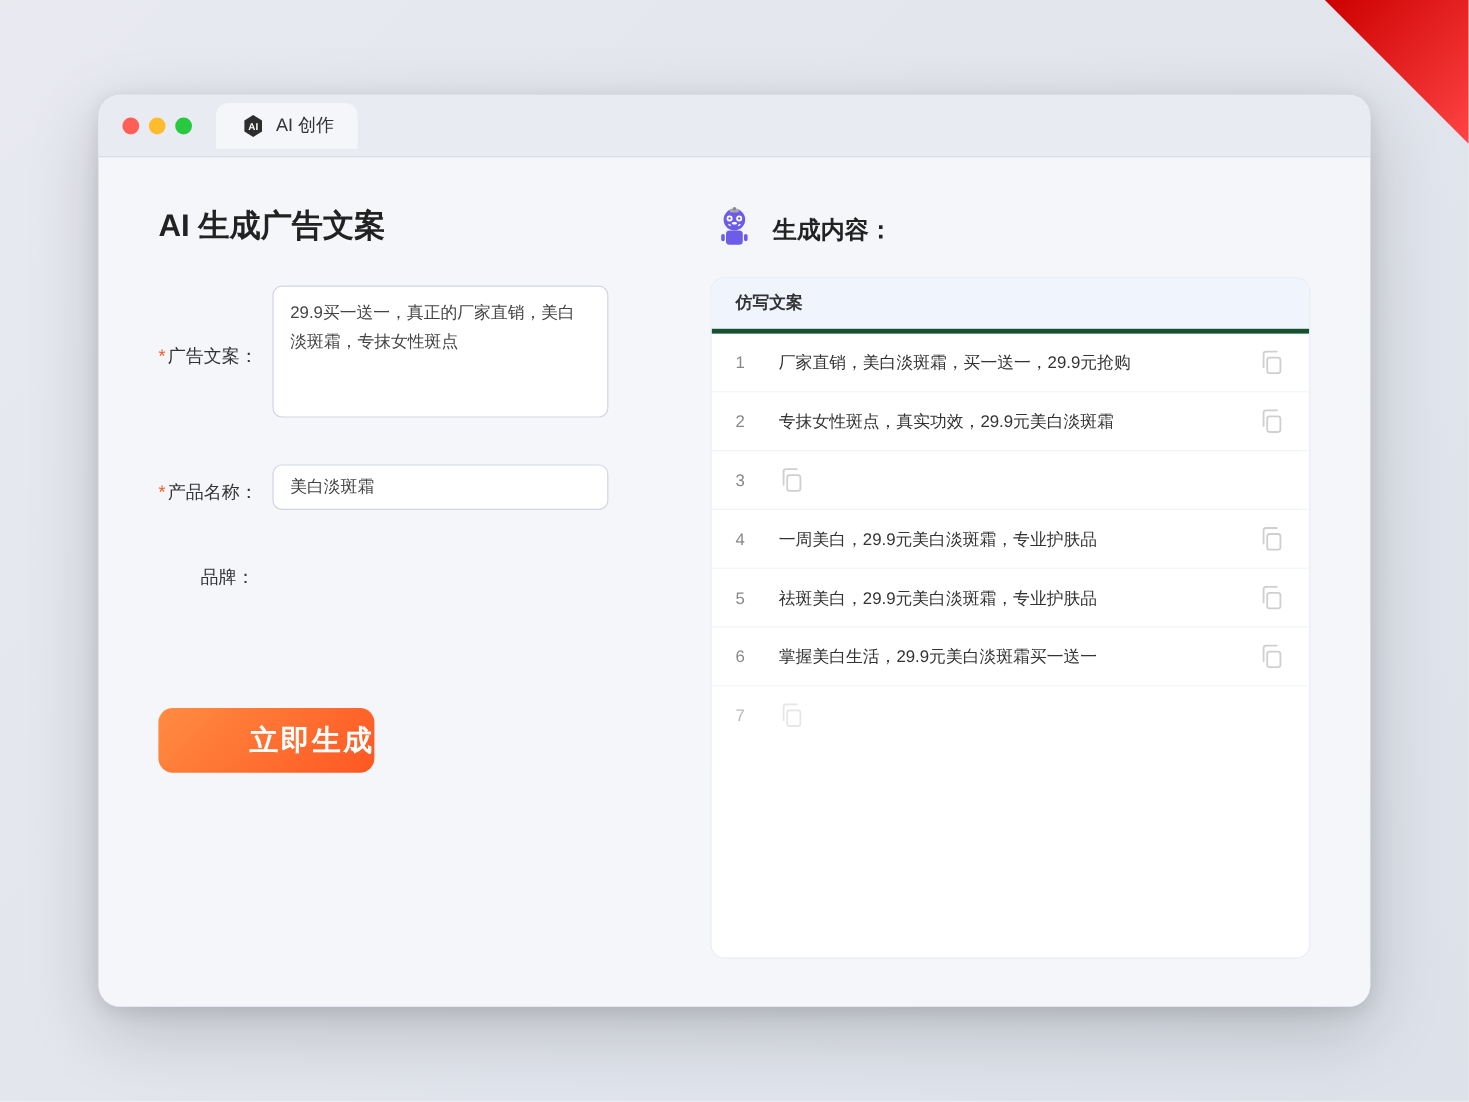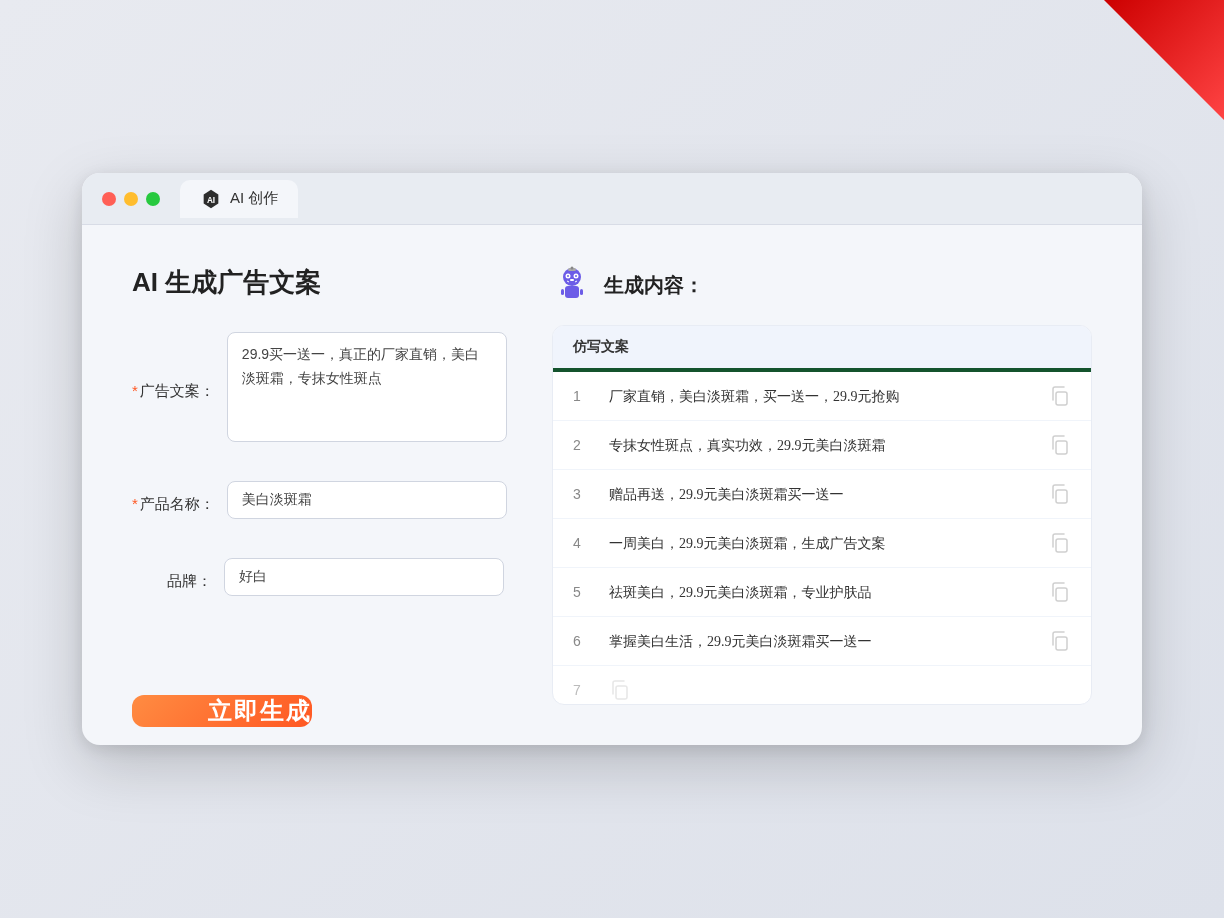--- a/index.html
+++ b/index.html
@@ -24,21 +24,21 @@
       width: 120px;
       height: 120px;
       background: linear-gradient(135deg, #cc0000, #ff4444);
       clip-path: polygon(100% 0, 0 0, 100% 100%);
       z-index: 0;
     }
 
     
     .browser-window {
       width: 1060px;
-      height: 572px;
+      height: 760px;
       background: #f4f6fa;
       border-radius: 18px;
       box-shadow: 0 20px 60px rgba(0,0,0,0.18), 0 4px 16px rgba(0,0,0,0.1);
       overflow: hidden;
       position: relative;
       z-index: 1;
     }
 
     
     .title-bar {
@@ -78,20 +78,21 @@
     .tab-icon {
       width: 22px;
       height: 22px;
     }
 
     
     .content-area {
       display: flex;
       padding: 40px 50px;
       height: calc(100% - 52px);
+      gap: 40px;
     }
 
     
     .left-panel {
       flex: 0 0 420px;
       display: flex;
       flex-direction: column;
     }
 
     .page-title {
@@ -213,21 +214,20 @@
       font-size: 14px;
       color: #888;
       min-width: 20px;
     }
 
     .row-text {
       flex: 1;
       font-size: 14px;
       color: #333;
       line-height: 1.5;
-      font-family: Liberation Serif, serif;
     }
 
     .table-row.faded .row-num,
     .table-row.faded .row-text {
       color: #bbb;
     }
 
     .copy-icon {
       width: 22px;
       height: 22px;
@@ -276,21 +276,20 @@
 
       <div class="form-group">
         <label class="form-label">
           <span class="required">*</span>产品名称：
         </label>
         <input type="text" class="form-input" value="美白淡斑霜" style="">
       </div>
 
       <div class="form-group">
         <label class="form-label">品牌：</label>
-        <input type="text" class="form-input" value="好白" style="">
       </div>
 
       <button class="generate-btn">立即生成</button>
     </div>
 
     <div class="right-panel">
       <div class="result-header">
 
         <svg class="robot-icon-wrap" viewBox="0 0 40 40">
           <circle cx="20" cy="12" r="9" fill="#6c5ce7"></circle>
@@ -325,29 +324,28 @@
             <div class="table-row">
               <span class="row-num">2</span>
               <span class="row-text">专抹女性斑点，真实功效，29.9元美白淡斑霜</span>
               <div class="copy-icon"><svg viewBox="0 0 22 22" fill="none" xmlns="http://www.w3.org/2000/svg">
     <rect x="7" y="7" width="11" height="13" rx="2" stroke="#888" stroke-width="1.5"></rect>
     <path d="M4 15V4a2 2 0 0 1 2-2h9" stroke="#888" stroke-width="1.5" stroke-linecap="round"></path>
   </svg></div>
             </div>
             <div class="table-row">
               <span class="row-num">3</span>
-              <span class="row-text">赠品再送，29.9元美白淡斑霜买一送一</span>
               <div class="copy-icon"><svg viewBox="0 0 22 22" fill="none" xmlns="http://www.w3.org/2000/svg">
     <rect x="7" y="7" width="11" height="13" rx="2" stroke="#888" stroke-width="1.5"></rect>
     <path d="M4 15V4a2 2 0 0 1 2-2h9" stroke="#888" stroke-width="1.5" stroke-linecap="round"></path>
   </svg></div>
             </div>
             <div class="table-row">
               <span class="row-num">4</span>
-              <span class="row-text">一周美白，29.9元美白淡斑霜，生成广告文案</span>
+              <span class="row-text">一周美白，29.9元美白淡斑霜，专业护肤品</span>
               <div class="copy-icon"><svg viewBox="0 0 22 22" fill="none" xmlns="http://www.w3.org/2000/svg">
     <rect x="7" y="7" width="11" height="13" rx="2" stroke="#888" stroke-width="1.5"></rect>
     <path d="M4 15V4a2 2 0 0 1 2-2h9" stroke="#888" stroke-width="1.5" stroke-linecap="round"></path>
   </svg></div>
             </div>
             <div class="table-row">
               <span class="row-num">5</span>
               <span class="row-text">祛斑美白，29.9元美白淡斑霜，专业护肤品</span>
               <div class="copy-icon"><svg viewBox="0 0 22 22" fill="none" xmlns="http://www.w3.org/2000/svg">
     <rect x="7" y="7" width="11" height="13" rx="2" stroke="#888" stroke-width="1.5"></rect>

